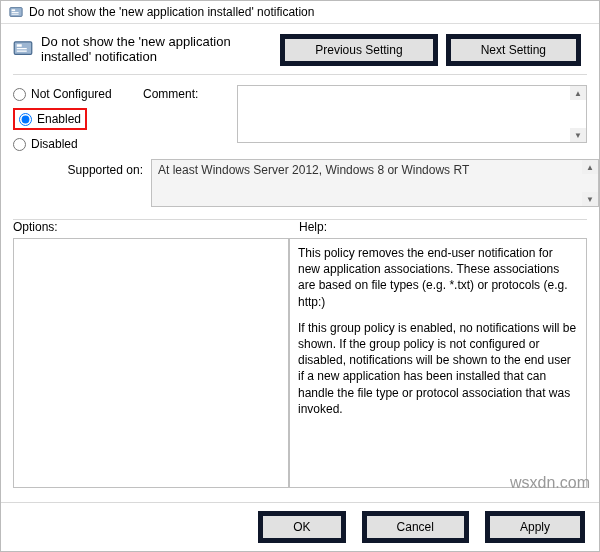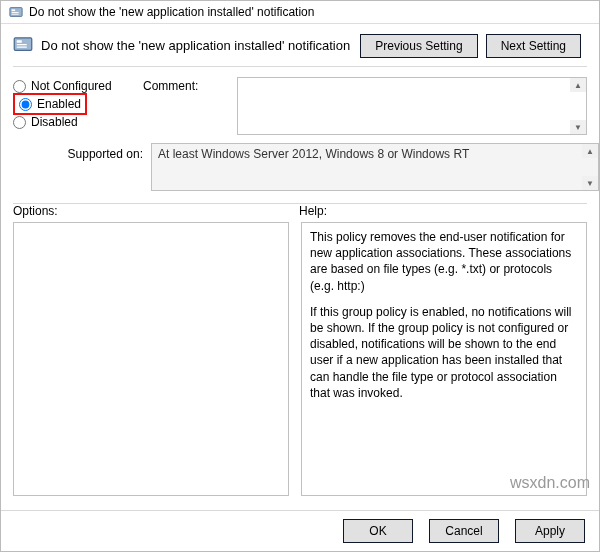--- a/index.html
+++ b/index.html
@@ -29,37 +29,38 @@
       display: flex;
       align-items: flex-start;
       padding: 10px 12px 8px 12px;
       gap: 8px;
     }
     .header-left { display: flex; align-items: center; gap: 8px; flex: 1; }
     .header-title { font-size: 13px; }
     .header-buttons { display: flex; gap: 8px; margin-right: 6px; }
     .btn {
       background: #e1e1e1;
-      border: 1px solid #0f172a;
-      padding: 4px 14px;
+      border: 5px solid #0f172a;
+      padding: 4px 30px;
       font-family: inherit;
       font-size: 12px;
       cursor: pointer;
     }
     hr.sep { border: none; border-top: 1px solid #d9d9d9; margin: 0 12px; }
     .state-row {
       display: flex;
       align-items: flex-start;
       padding: 10px 12px 0 12px;
       gap: 0;
     }
     .radios {
       width: 130px;
       display: flex;
       flex-direction: column;
+      gap: 7px;
       padding-top: 2px;
     }
     .radio-item { display: flex; align-items: center; gap: 5px; }
     .radio-item input { margin: 0; }
     .enabled-box {
       border: 2px solid #e11; 
       padding: 2px 4px;
       width: fit-content;
     }
     .comment-block {
@@ -101,21 +102,20 @@
     }
     .section-labels {
       display: flex;
       padding: 0 12px 4px 12px;
       gap: 16px;
     }
     .lbl-opts { width: 270px; }
     .panels {
       display: flex;
       padding: 0 12px;
-      gap: 12px;
       flex: 1;
       min-height: 0;
     }
     .panel {
       border: 1px solid #c0c0c0;
       background: #fff;
       padding: 6px 8px;
       overflow: auto;
     }
     .panel-options { width: 276px; }

